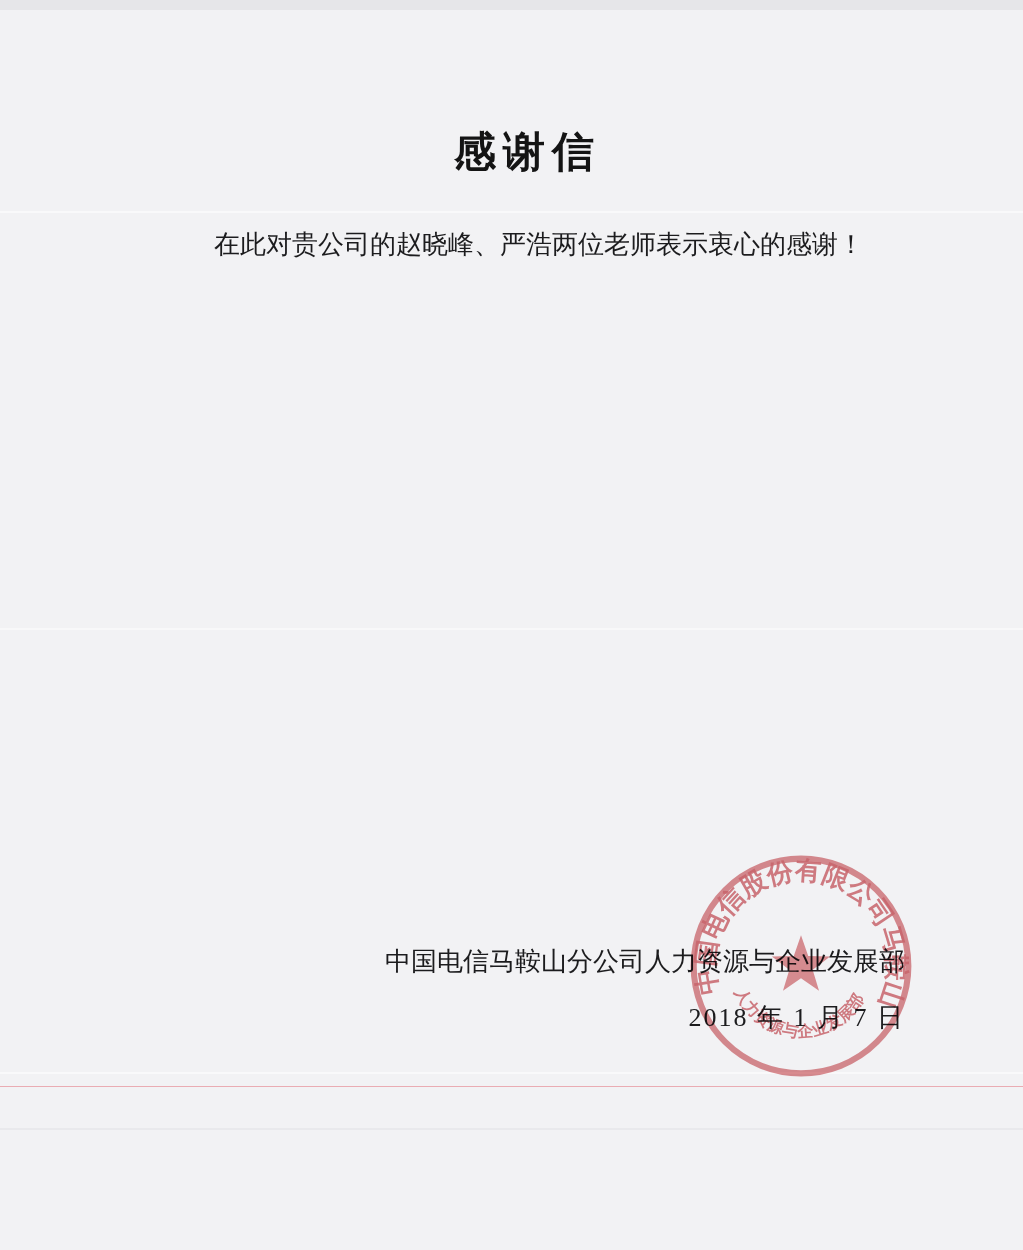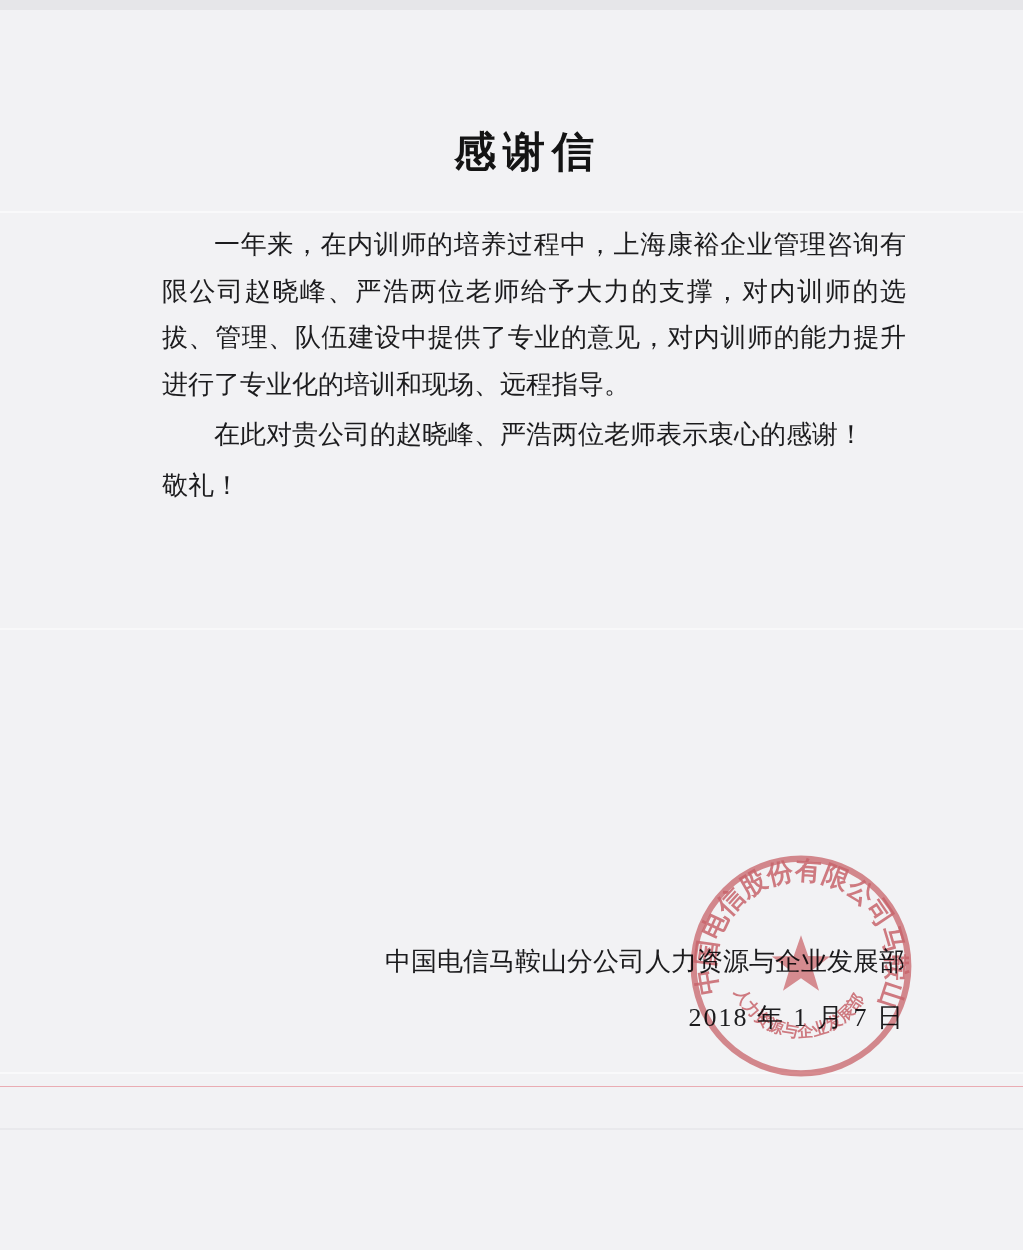--- a/index.html
+++ b/index.html
@@ -73,23 +73,21 @@
   <div class="scan-band band-top"></div>
   <div class="scan-band band-a"></div>
   <div class="scan-band band-b"></div>
   <div class="scan-band band-c"></div>
   <div class="scan-band pink-line"></div>
   <div class="scan-band band-d"></div>
 
   <h1 class="title">感谢信</h1>
 
   <div class="body-block">
-    <p class="para-indent">一年来，在内训师的培养过程中，上海康裕企业管理咨询有限公司赵晓峰、严浩两位老师给予大力的支撑，对内训师的选拔、管理、队伍建设中提供了专业的意见，对内训师的能力提升进行了专业化的培训和现场、远程指导。</p>
     <p class="para-indent">在此对贵公司的赵晓峰、严浩两位老师表示衷心的感谢！</p>
-    <p>敬礼！</p>
   </div>
 
   <div class="signature-block">
     <p>中国电信马鞍山分公司人力资源与企业发展部</p>
     <p class="sig-date">2018 年 1 月 7 日</p>
   </div>
 
   <div class="stamp">
     <svg viewBox="0 0 300 300" xmlns="http://www.w3.org/2000/svg" xmlns:xlink="http://www.w3.org/1999/xlink">
       <defs>

